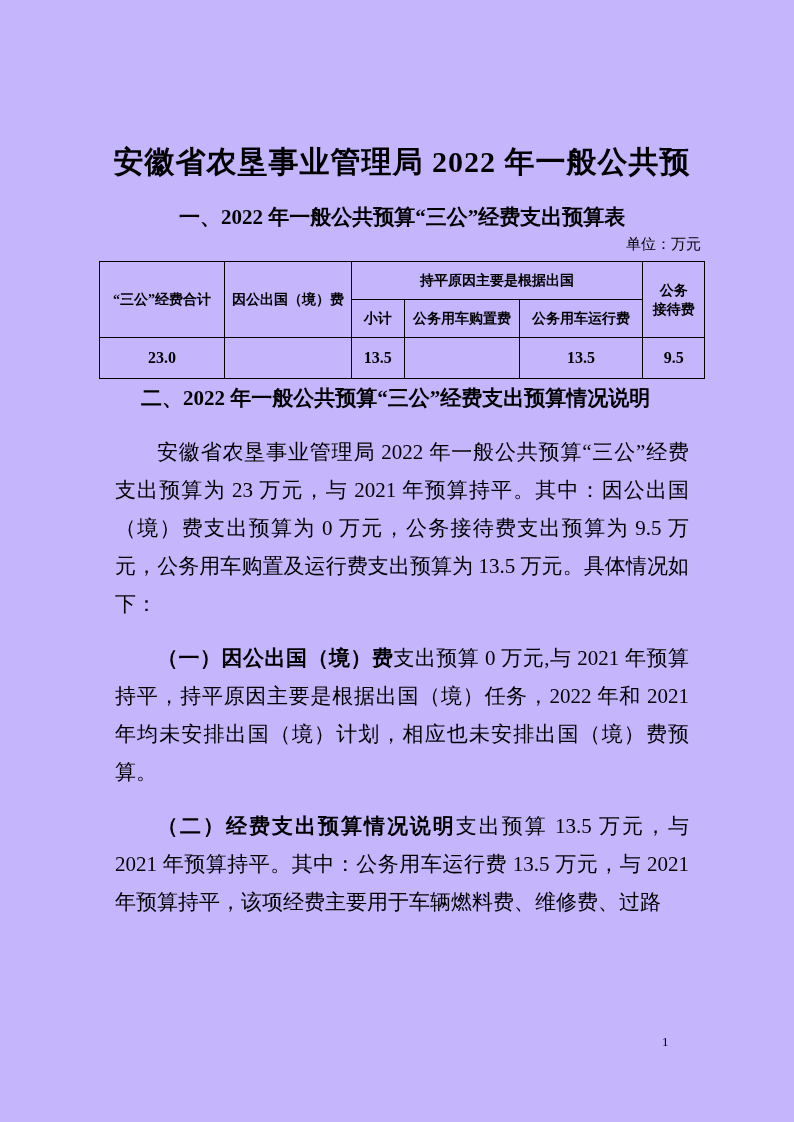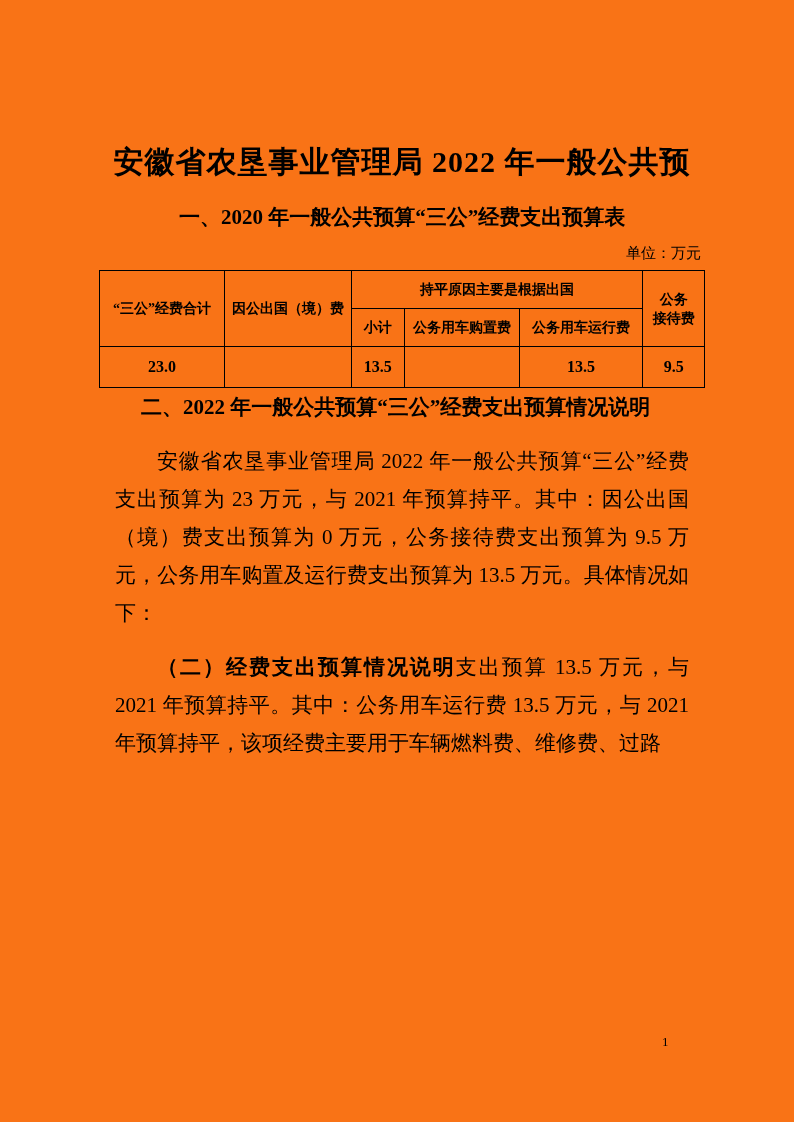--- a/index.html
+++ b/index.html
@@ -1,20 +1,20 @@
 <!DOCTYPE html>
 <html><head>
 <meta charset="utf-8">
 <style>
   html, body { margin: 0; padding: 0; background: #e8e8e8; }
   .page {
     position: relative;
     width: 794px;
     height: 1122px;
-    background: #f97316;
+    background: #c4b5fd;
     margin: 0 auto;
     overflow: hidden;
     font-family: "Liberation Serif", "DejaVu Serif", serif;
     color: #000000;
   }
   .doc {
     position: absolute;
     left: 99px;
     top: 138px;
     width: 606px;
@@ -29,21 +29,21 @@
   }
   .title .tline { display: block; }
   .sec1-heading {
     margin: 16px 0 0 0;
     font-size: 21px;
     line-height: 30px;
     font-weight: bold;
     text-align: center;
   }
   .unit {
-    margin-top: 12px;
+    margin-top: 3px;
     padding-right: 4px;
     font-size: 15px;
     line-height: 18px;
     text-align: right;
   }
   table.budget {
     margin-top: 8px;
     width: 100%;
     border-collapse: collapse;
     table-layout: fixed;
@@ -97,21 +97,21 @@
 </head>
 <body>
 
 <div class="page">
   <div class="doc">
 
     <h1 class="title">
       <span class="tline">安徽省农垦事业管理局 2022 年一般公共预</span>
     </h1>
 
-    <h2 class="sec1-heading">一、2020 年一般公共预算“三公”经费支出预算表</h2>
+    <h2 class="sec1-heading">一、2022 年一般公共预算“三公”经费支出预算表</h2>
 
     <div class="unit">单位：万元</div>
 
     <table class="budget">
       <colgroup>
         <col style="width:20.7%">
         <col style="width:20.9%">
         <col style="width:8.8%">
         <col style="width:19.0%">
         <col style="width:20.4%">
@@ -138,19 +138,20 @@
           <td>13.5</td>
           <td>9.5</td>
         </tr>
       </tbody>
     </table>
 
     <div class="sec2-heading">二、2022 年一般公共预算“三公”经费支出预算情况说明</div>
 
     <p class="body-para"><span>安徽省农垦事业管理局 2022 年一般公共预算“三公”经费支出预算为 23 万元，与 2021 年预算持平。其中：因公出国（境）费支出预算为 0 万元，公务接待费支出预算为 9.5 万元，公务用车购置及运行费支出预算为 13.5 万元。具体情况如下：</span></p>
 
+    <p class="body-para"><b>（一）因公出国（境）费</b><span>支出预算 0 万元,与 2021 年预算持平，持平原因主要是根据出国（境）任务，2022 年和 2021 年均未安排出国（境）计划，相应也未安排出国（境）费预算。</span></p>
 
     <p class="body-para"><b>（二）经费支出预算情况说明</b><span>支出预算 13.5 万元，与 2021 年预算持平。其中：公务用车运行费 13.5 万元，与 2021 年预算持平，该项经费主要用于车辆燃料费、维修费、过路</span></p>
 
   </div>
 
   <div class="page-num">1</div>
 </div>
 
 </body></html>

